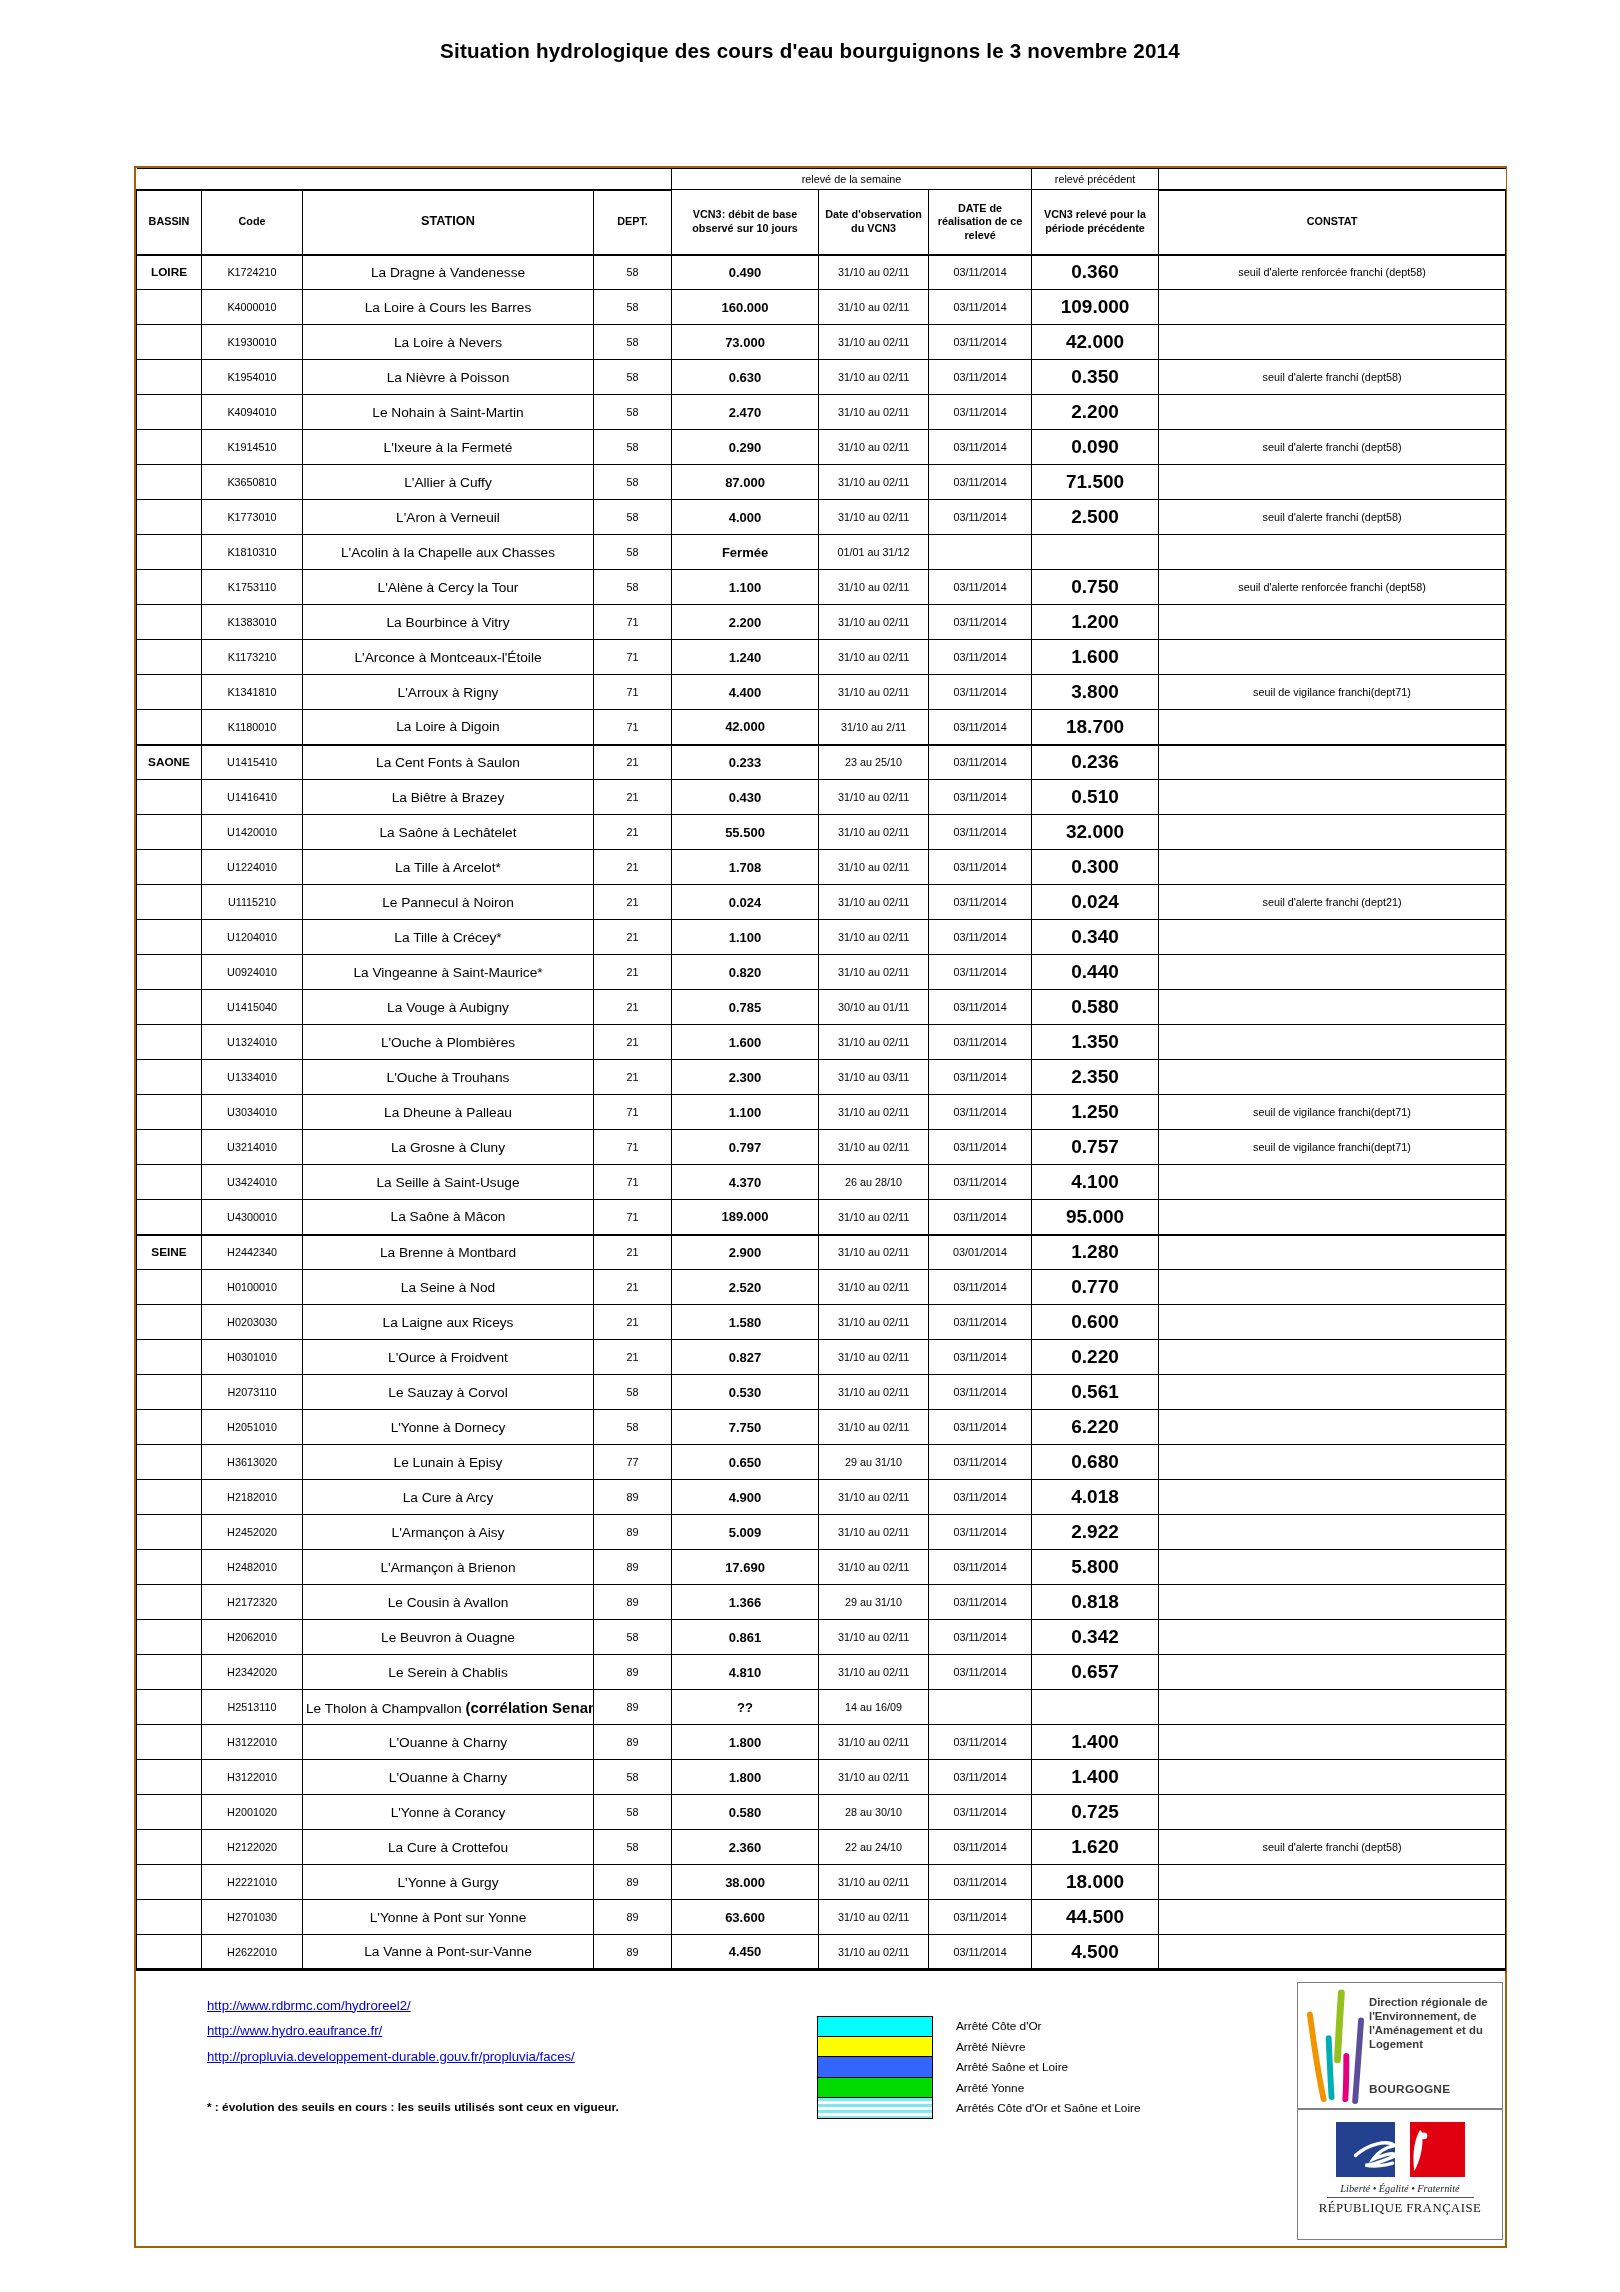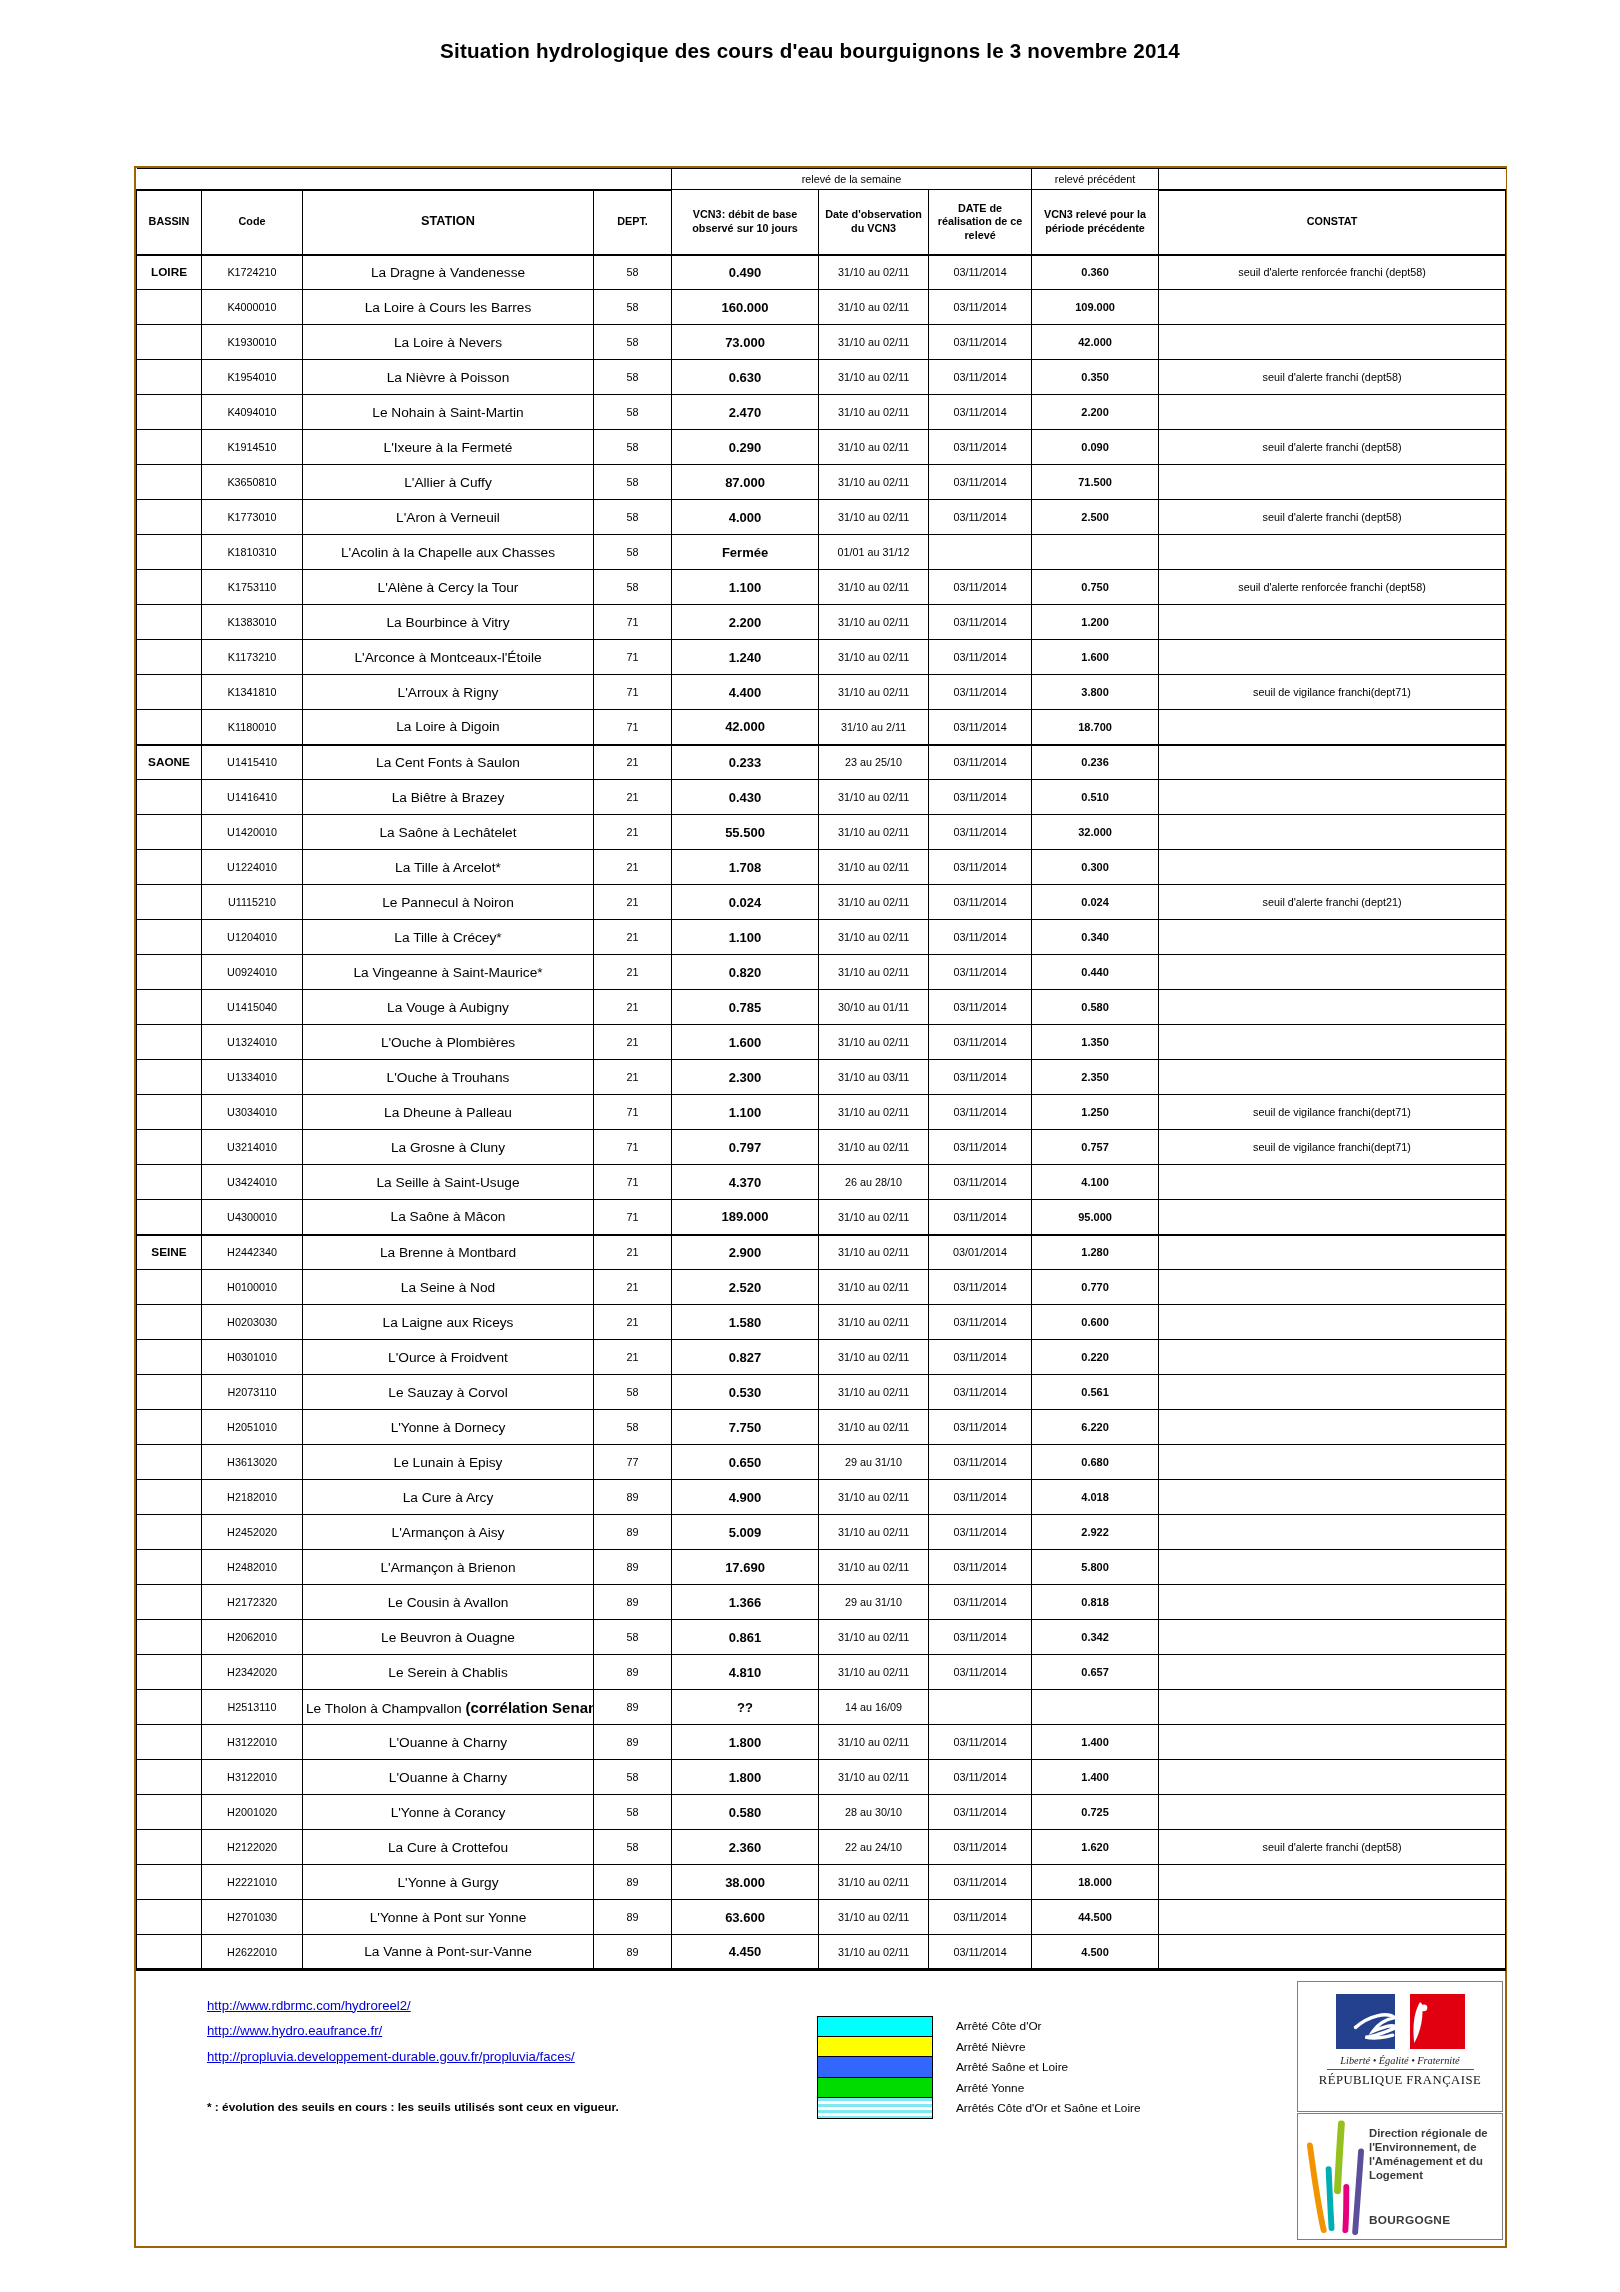--- a/index.html
+++ b/index.html
@@ -30,21 +30,21 @@
   tr.heads th.station-h{font-size:12.7px;}
   
   tbody tr{height:35px;}
   td.c-bassin{font-size:11.8px;font-weight:bold;border-top-color:#b7b7b7;border-bottom-color:#b7b7b7;}
   td.c-code{font-size:10.8px;}
   td.c-station{font-size:13.7px;}
   td.c-station .suffix{font-size:15px;font-weight:bold;}
   td.c-dept{font-size:10.8px;}
   td.c-vcn3{font-size:13px;font-weight:bold;}
   td.c-obs,td.c-rel{font-size:10.8px;}
-  td.c-prev{font-size:11px;font-weight:bold;}
+  td.c-prev{font-size:19px;font-weight:bold;}
   td.c-constat{font-size:10.8px;}
   tr.group-start td{border-top:2.9px solid #000;}
   tr.last-row td{border-bottom:3.9px solid #000;}
   td.dep-y{background:#FFFF00;}
   td.dep-c{background:#00FFFF;}
   td.dep-b{background:#3366FF;}
   td.dep-g{background:#00DB00;}
   td.dep-s{background:repeating-linear-gradient(180deg,#7FE9F2 0 2.9px,#ffffff 2.9px 5.9px);}
   
   .footer{position:relative;height:275px;background:#fff;}
@@ -678,41 +678,41 @@
           <div class="legend-swatch sw-g"></div>
           <div class="legend-label">Arrêté Yonne</div>
         </div>
         <div class="legend-item">
           <div class="legend-swatch sw-s"></div>
           <div class="legend-label">Arrêtés Côte d'Or et Saône et Loire</div>
         </div>
       </div>
 
     <div class="logos">
+      <div class="logo-box dreal-box">
+        <svg class="dreal-strokes" width="67" height="118" viewBox="0 0 68 120">
+          <path d="M8 28 C12 58, 16 88, 22 114" fill="none" stroke="#F29400" stroke-width="6" stroke-linecap="round"></path>
+          <path d="M27 52 C28 74, 29 96, 30 112" fill="none" stroke="#00AEB4" stroke-width="6" stroke-linecap="round"></path>
+          <path d="M40 6 C38 34, 37 54, 36 74" fill="none" stroke="#95C11F" stroke-width="7" stroke-linecap="round"></path>
+          <path d="M45 70 C45 86, 45 100, 44 114" fill="none" stroke="#E6007E" stroke-width="6" stroke-linecap="round"></path>
+          <path d="M60 34 C58 62, 56 92, 54 116" fill="none" stroke="#5C4E9B" stroke-width="6" stroke-linecap="round"></path>
+        </svg>
+        <div class="dreal-text">Direction régionale de l'Environnement, de l'Aménagement et du Logement</div>
+        <div class="dreal-region">BOURGOGNE</div>
+      </div>
       <div class="logo-box rf-box">
         <div class="rf-flag">
           <div class="blue"></div>
             <div class="red"></div>
           <svg width="129" height="55" viewBox="0 0 132 56">
             <path d="M20 34 C34 22, 52 18, 60 24 C50 26, 42 32, 38 38 C48 34, 58 30, 62 34 C52 38, 40 44, 30 44 C40 46, 52 44, 58 42" fill="none" stroke="#ffffff" stroke-width="3.5" stroke-linecap="round"></path>
             <path d="M86 8 C80 18, 78 32, 80 50 C86 40, 90 24, 88 10 Z" fill="#ffffff"></path>
             <circle cx="90" cy="14" r="3.5" fill="#ffffff"></circle>
           </svg>
         </div>
         <div class="rf-motto">Liberté  •  Égalité  •  Fraternité</div>
         <div class="rf-rule"></div>
         <div class="rf-name">RÉPUBLIQUE FRANÇAISE</div>
       </div>
-      <div class="logo-box dreal-box">
-        <svg class="dreal-strokes" width="67" height="118" viewBox="0 0 68 120">
-          <path d="M8 28 C12 58, 16 88, 22 114" fill="none" stroke="#F29400" stroke-width="6" stroke-linecap="round"></path>
-          <path d="M27 52 C28 74, 29 96, 30 112" fill="none" stroke="#00AEB4" stroke-width="6" stroke-linecap="round"></path>
-          <path d="M40 6 C38 34, 37 54, 36 74" fill="none" stroke="#95C11F" stroke-width="7" stroke-linecap="round"></path>
-          <path d="M45 70 C45 86, 45 100, 44 114" fill="none" stroke="#E6007E" stroke-width="6" stroke-linecap="round"></path>
-          <path d="M60 34 C58 62, 56 92, 54 116" fill="none" stroke="#5C4E9B" stroke-width="6" stroke-linecap="round"></path>
-        </svg>
-        <div class="dreal-text">Direction régionale de l'Environnement, de l'Aménagement et du Logement</div>
-        <div class="dreal-region">BOURGOGNE</div>
-      </div>
     </div>
   </div>
 </div>
 
 
 </body></html>

